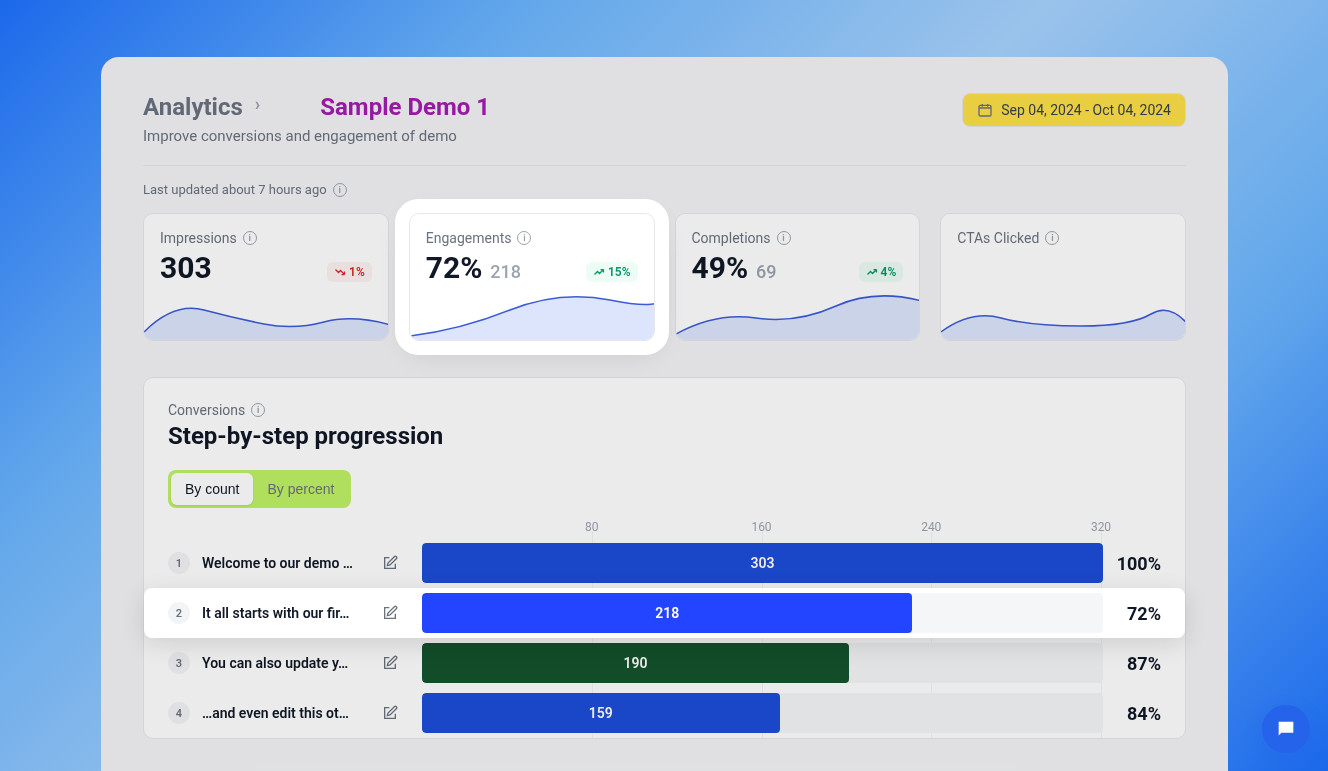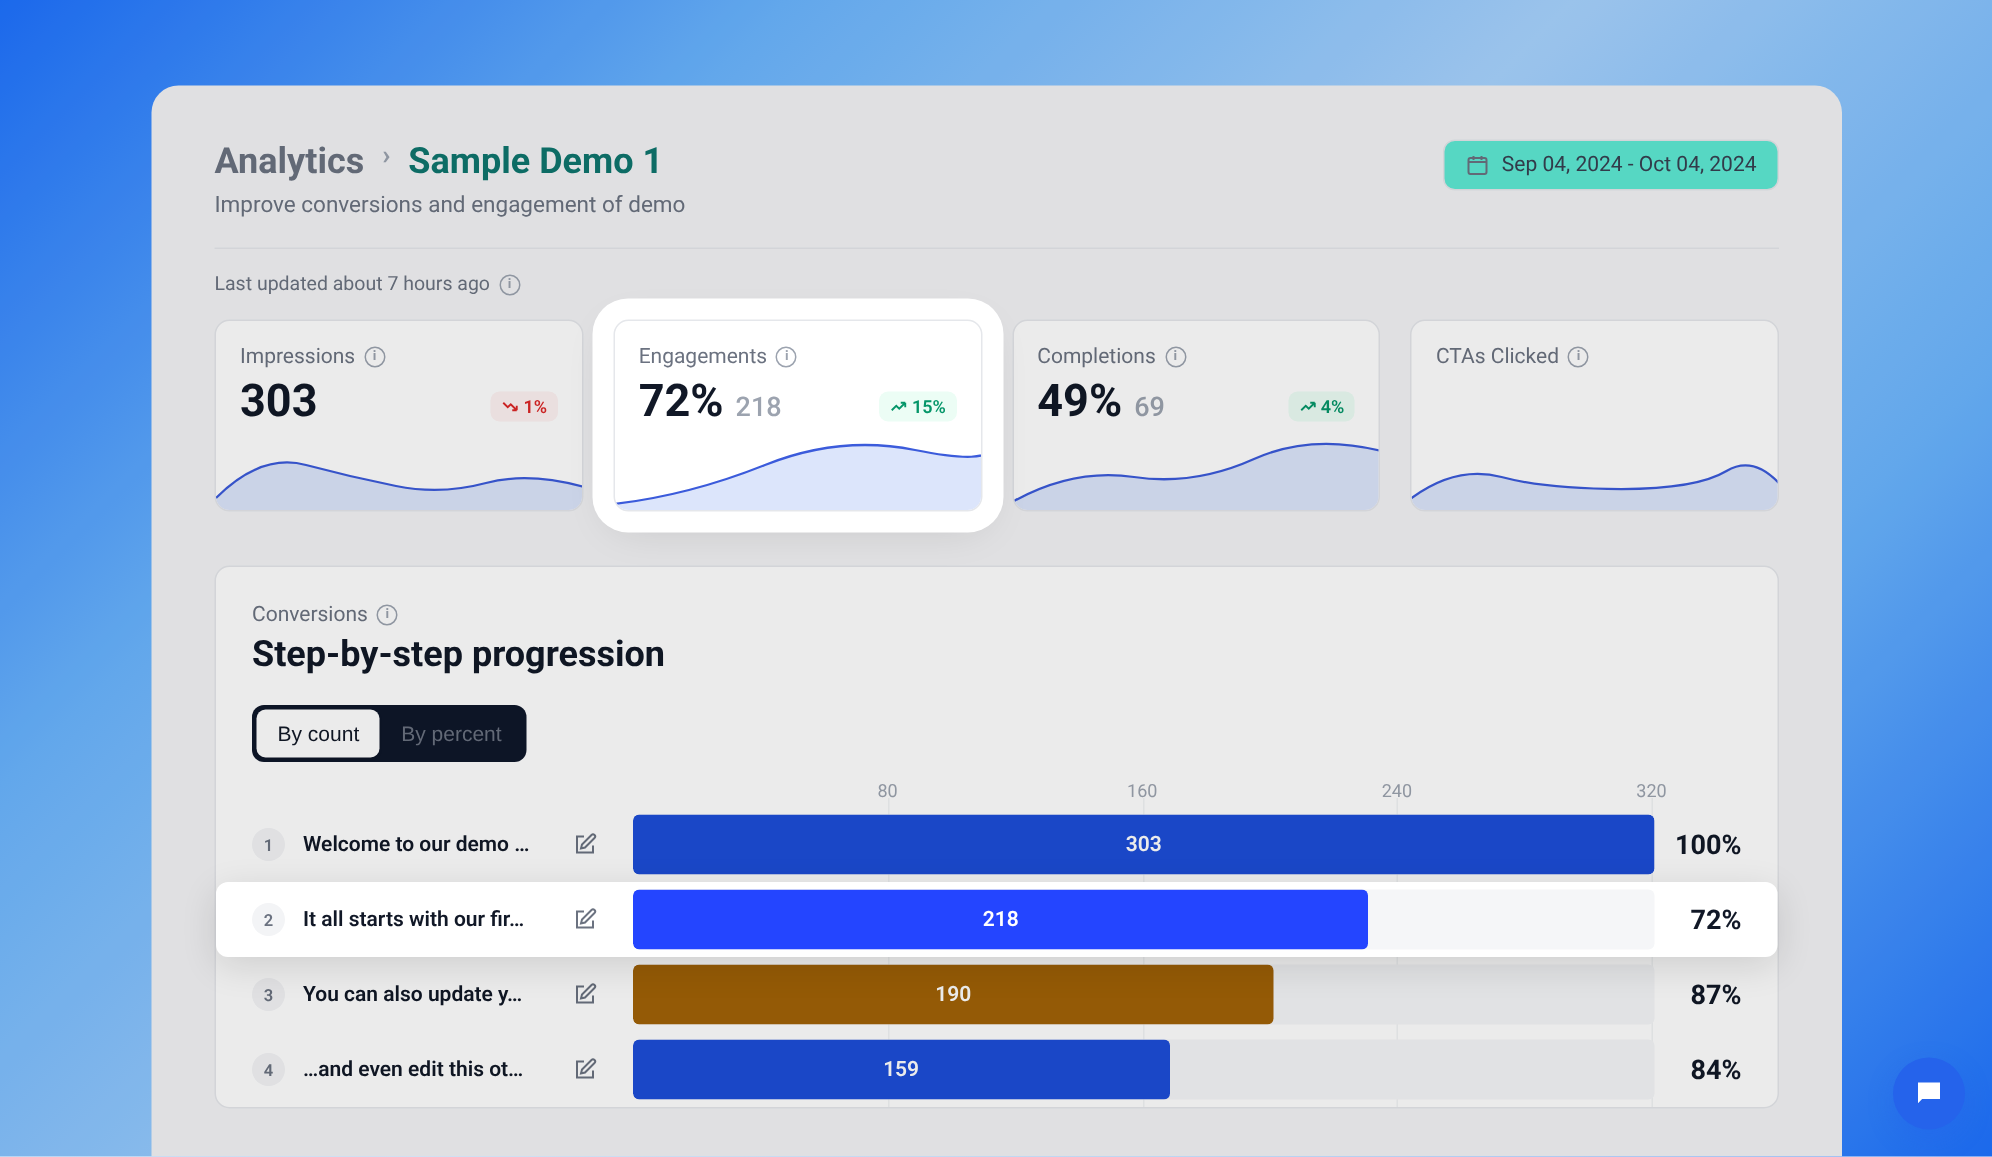--- a/index.html
+++ b/index.html
@@ -26,25 +26,25 @@
   height: 714px;
   background: #f3f4f6;
   border-radius: 18px 18px 0 0;
   padding: 36px 42px 0 42px;
   overflow: hidden;
 }
 .header { display: flex; justify-content: space-between; align-items: flex-start; }
 .breadcrumb { display: flex; align-items: flex-start; gap: 12px; font-size: 24px; font-weight: 700; }
 .breadcrumb .muted { color: #6b7280; }
 .breadcrumb .chev { color: #9ca3af; font-size: 18px; }
-.breadcrumb .current { color: #0f766e; }
+.breadcrumb .current { color: #a21caf; margin-left: 48px; }
 .subtitle { color: #6b7280; font-size: 15px; margin-top: 6px; }
 .date-picker {
   display: flex; align-items: center; gap: 8px;
-  background: #5eead4; border: 1px solid #e5e7eb; border-radius: 8px;
+  background: #fde047; border: 1px solid #e5e7eb; border-radius: 8px;
   padding: 8px 14px; font-size: 14px; color: #374151;
 }
 .date-picker svg { width: 16px; height: 16px; }
 hr.div { border: none; border-top: 1px solid #e5e7eb; margin: 20px 0 16px; }
 .last-updated { color: #6b7280; font-size: 13px; display: flex; align-items: center; gap: 6px; margin-bottom: 16px; }
 .info-icon { display:inline-flex; width:14px; height:14px; border:1.3px solid #9ca3af; border-radius:50%; align-items:center; justify-content:center; font-size:9px; color:#9ca3af; font-weight:700; }
 .cards { display: flex; gap: 20px; }
 .card {
   flex: 1; background: #fff; border: 1px solid #e5e7eb; border-radius: 10px;
   padding: 16px 16px 0 16px; height: 128px; position: relative; overflow: hidden;
@@ -60,39 +60,39 @@
 .badge { display:flex; align-items:center; gap:3px; font-size:12px; font-weight:600; padding:3px 7px; border-radius:6px; }
 .badge.up { background:#ecfdf5; color:#059669; }
 .badge.down { background:#fef2f2; color:#dc2626; }
 .spark { position:absolute; bottom:0; left:0; right:0; height:48px; }
 .conversions {
   margin-top: 36px; background:#fff; border:1px solid #e5e7eb; border-radius:10px;
   padding: 24px 24px 0 24px; position:relative;
 }
 .conv-label { display:flex; align-items:center; gap:6px; color:#6b7280; font-size:14px; }
 .conv-title { font-size:24px; font-weight:700; color:#111827; margin-top:4px; }
-.seg { display:inline-flex; background:#0f172a; border-radius:8px; padding:3px; margin-top:20px; margin-bottom:12px;align-items:center;}
+.seg { display:inline-flex; background:#bef264; border-radius:8px; padding:3px; margin-top:20px; margin-bottom:12px;align-items:center;}
 .seg button { border:none; background:transparent; padding:8px 14px; font-size:14px; color:#6b7280; border-radius:6px; cursor:pointer; font-weight:500;}
 .seg button.active { background:#fff; color:#111827; box-shadow:0 1px 2px rgba(0,0,0,0.08);}
 .chart { position:relative; }
 .axis { position:relative; height:18px; margin-left:254px; margin-right:60px;}
 .axis span { position:absolute; font-size:12px; color:#9ca3af; transform:translateX(-50%); }
 .rows { position:relative; }
 .grid { position:absolute; top:0; bottom:0; left:254px; right:60px; pointer-events:none;}
 .grid .gl { position:absolute; top:-6px; bottom:0; width:1px; background:#f1f3f5;}
 .row { display:flex; align-items:center; height:50px; gap:12px; padding:0 0; font-size:14px; position:relative;}
 .row.hl { background:#fff; box-shadow:0 6px 24px rgba(0,0,0,0.12); border-radius:8px; margin-left:-24px; margin-right:-24px; padding:0 24px; z-index:20;}
 .step-num { width:22px; height:22px; border-radius:50%; background:#f3f4f6; display:flex; align-items:center; justify-content:center; font-size:11px; color:#6b7280; font-weight:600;}
 .step-label { width:168px; color:#111827; font-weight:600; font-size:14px; white-space:nowrap; overflow:hidden; text-overflow:ellipsis;}
 .edit-icon { width:16px; height:16px; color:#6b7280; flex-shrink:0; margin-right:12px;}
 .bar-wrap { flex:1; height:40px; background:#f5f6f8; border-radius:4px; position:relative; overflow:hidden;}
 .bar { height:100%; display:flex; align-items:center; justify-content:center; color:#fff; font-weight:600; font-size:14px; border-radius:4px;}
 .bar.b0 { background:#1d4ed8; }
 .bar.b1 { background:#2445ff; }
-.bar.b2 { background:#a16207; }
+.bar.b2 { background:#14532d; }
 .bar.b3 { background:#1d4ed8; }
 .pct { width:46px; text-align:right; font-weight:700; color:#111827; font-size:18px;}
 .chat-fab {
   position:absolute; right:18px; bottom:18px; width:48px; height:48px; border-radius:50%;
   background:#2563eb; display:flex; align-items:center; justify-content:center; z-index:30;
   box-shadow:0 6px 16px rgba(37,99,235,0.4);
 }
 .chat-fab svg { width:22px; height:22px; fill:#fff;}
 </style>
 </head>

